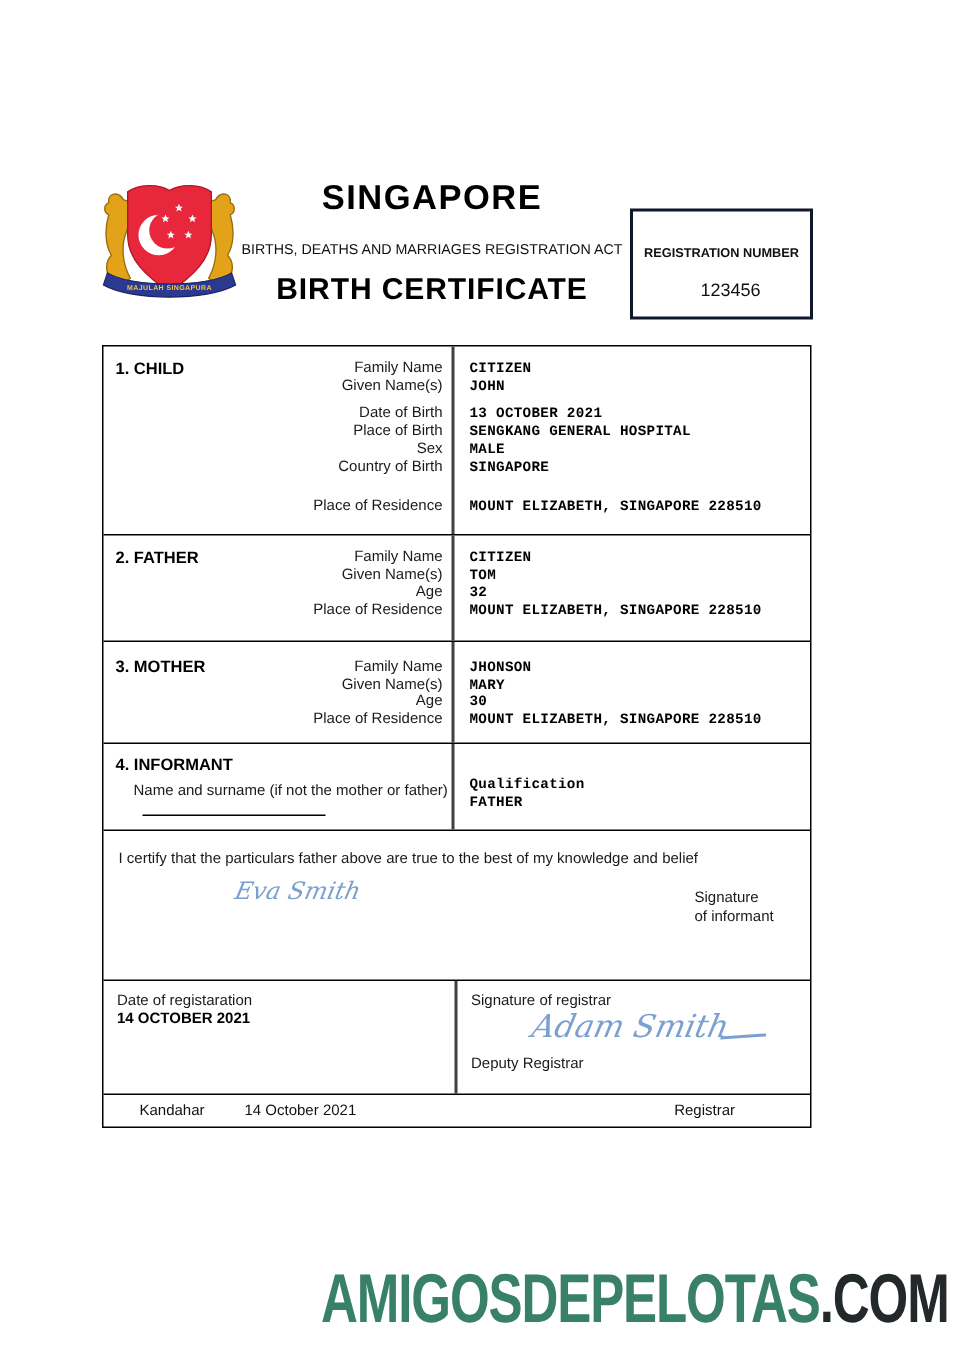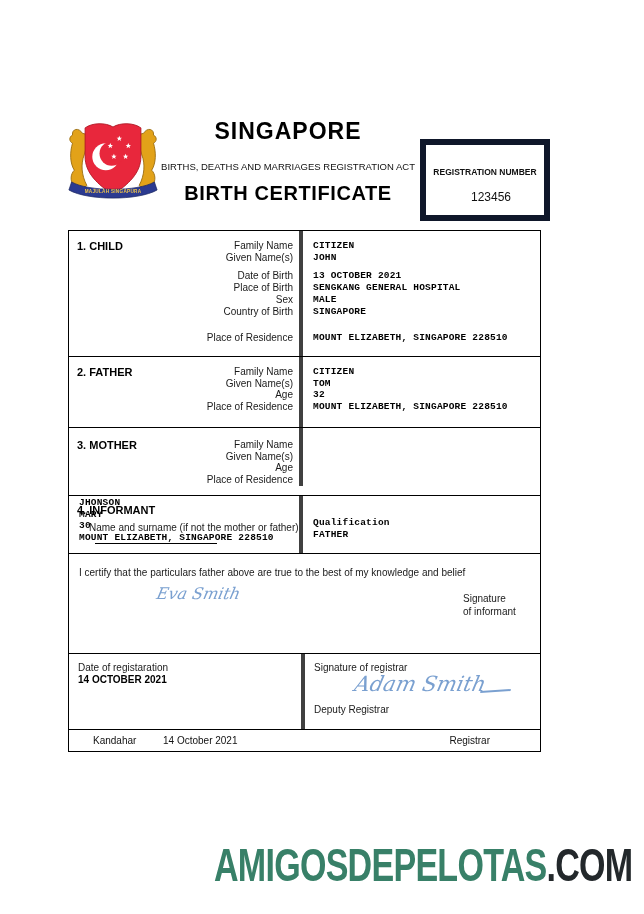--- a/index.html
+++ b/index.html
@@ -9,38 +9,38 @@
     overflow:hidden;
   }
   .abs{position:absolute;}
 
   
   #crest{left:68px;top:112px;width:90px;height:93px;}
   #header-center{left:158px;top:118px;width:260px;text-align:center;}
   .country{position:absolute;top:0;left:0;right:0;font-size:23px;font-weight:bold;letter-spacing:1px;color:#000;}
   .act-line{position:absolute;top:43px;left:-30px;right:-30px;font-size:9.5px;color:#111;}
   .doc-title{position:absolute;top:64px;left:0;right:0;font-size:20px;font-weight:bold;letter-spacing:0.6px;color:#000;}
-  #regbox{left:420px;top:139px;width:118px;height:70px;border:6px solid #0f172a;text-align:center;}
+  #regbox{left:420px;top:139px;width:118px;height:70px;border:2px solid #0f172a;text-align:center;}
   .regbox-label{position:absolute;top:22px;left:0;right:0;font-size:8.5px;font-weight:bold;}
   .regbox-number{position:absolute;top:45px;left:12px;right:0;font-size:12px;}
 
   
   #doc-table{left:68px;top:230px;width:471px;border:1px solid #000;background:#fff;}
   .trow{border-bottom:1px solid #000;display:flex;box-sizing:border-box;}
   .trow:last-child{border-bottom:none;}
-  .cell-l{width:234px;border-right:4px solid #404040;box-sizing:border-box;display:flex;justify-content:space-between;padding:9px 6px 0 8px;}
+  .cell-l{width:234px;border-right:2px solid #404040;box-sizing:border-box;display:flex;justify-content:space-between;padding:9px 6px 0 8px;}
   .cell-r{flex:1;padding:9px 0 0 10px;box-sizing:border-box;}
   .sec-title{font-size:11px;font-weight:bold;white-space:nowrap;color:#000;}
   .labels{text-align:right;font-size:10px;line-height:11.7px;color:#1a1a1a;}
   .vals{font-family:"Liberation Mono","DejaVu Sans Mono",monospace;font-weight:bold;font-size:9.5px;line-height:11.7px;letter-spacing:0.2px;color:#000;white-space:nowrap;}
   .gap7{margin-top:7px;}
   .gap15{margin-top:15px;}
   .row-child{height:126px;}
   .row-father{height:71px;}
-  .row-mother{height:68px;flex-direction:column;}
+  .row-mother{height:68px;}
   .row-mother .cell-l,.row-mother .cell-r{padding-top:11px;}
   .row-informant{height:58px;}
   .row-cert{height:100px;position:relative;display:block;}
   .row-date{height:76px;}
   .row-foot{height:21px;position:relative;display:block;font-size:10px;}
 
   
   .inf-left{display:block;padding:8px 0 0 8px;}
   .inf-name-label{font-size:10px;margin:6px 0 0 12px;color:#1a1a1a;}
   .inf-underline{height:1px;background:#000;width:122px;margin:10px 0 0 18px;}

